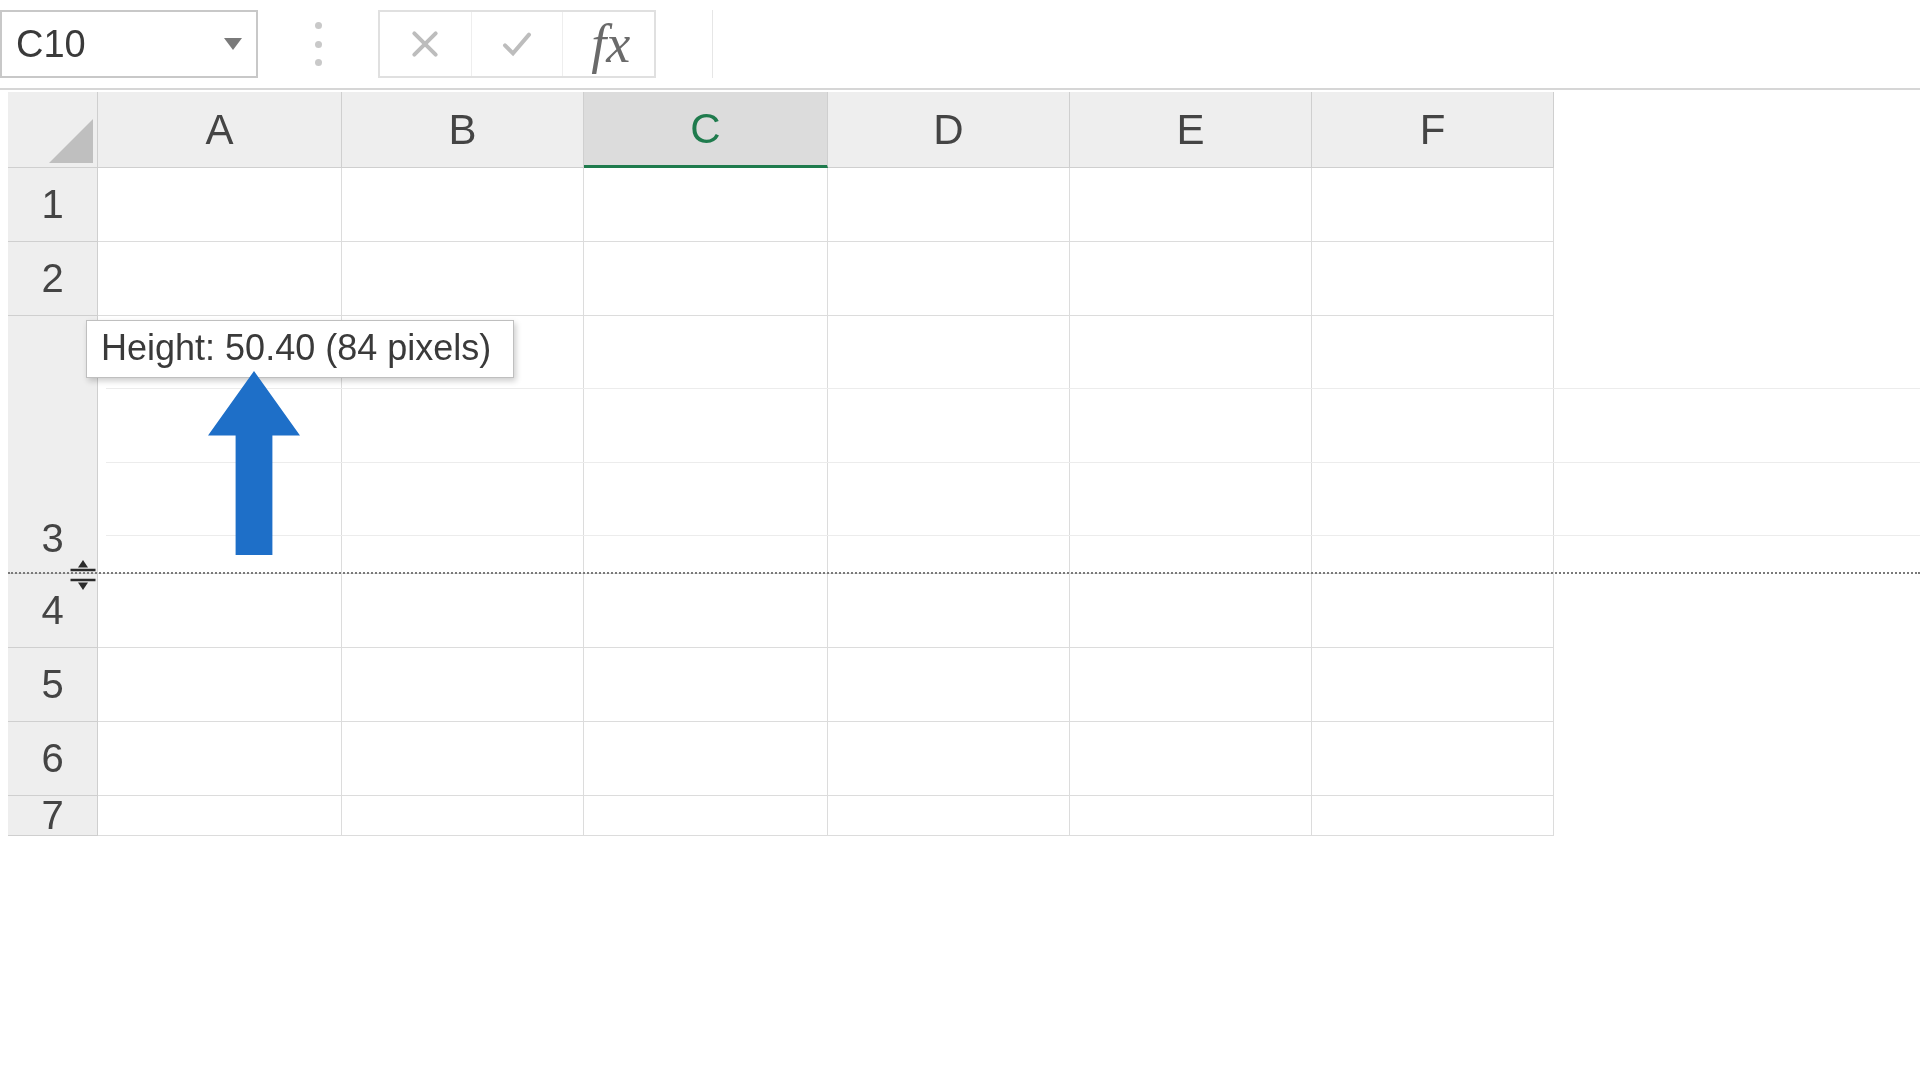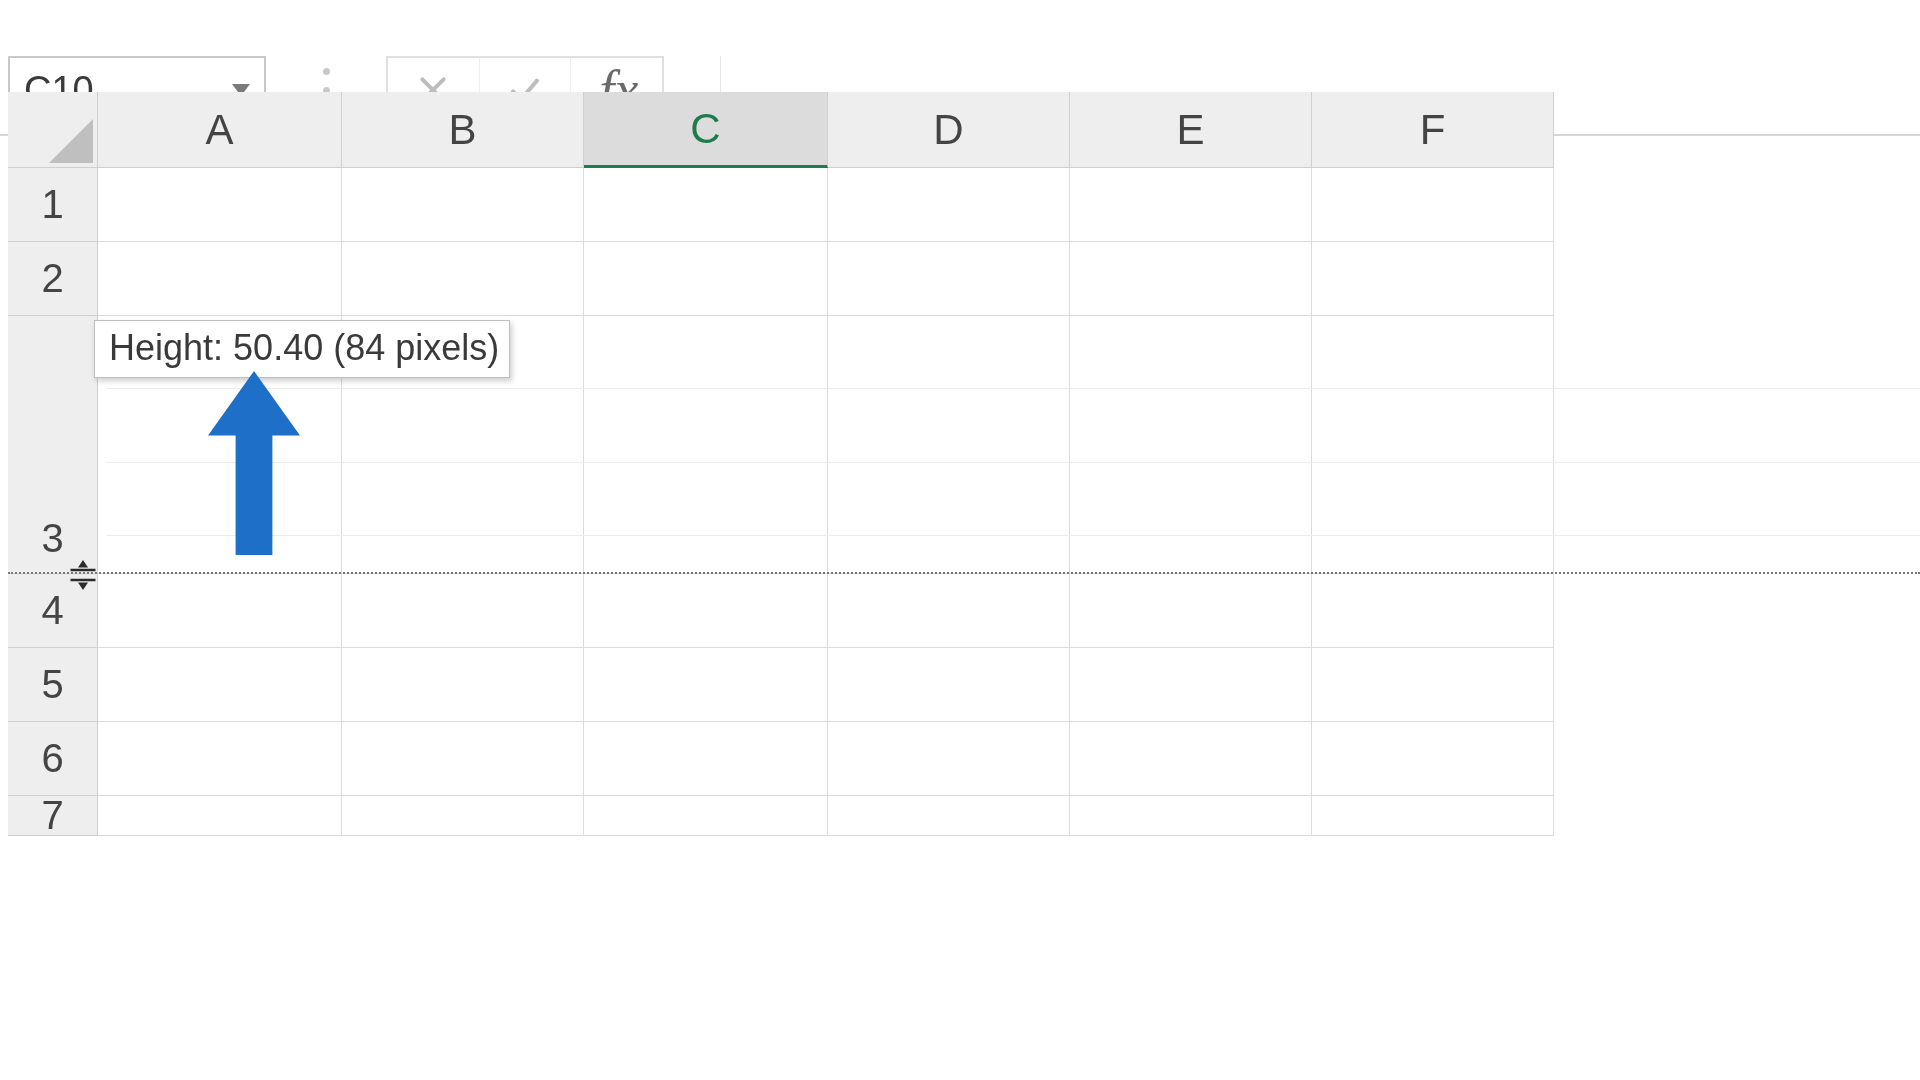--- a/index.html
+++ b/index.html
@@ -12,23 +12,21 @@
       position: relative;
     }
 
     
     .formula-row {
       height: 90px;
       display: flex;
       align-items: center;
       border-bottom: 2px solid #d6d6d6;
       background: #ffffff;
-      padding-left: 8px;
       gap: 56px;
-      margin-top: 46px;
     }
     .name-box-wrap {
       position: relative;
       width: 258px;
       height: 68px;
       border: 2px solid #c8c8c8;
       display: flex;
       align-items: center;
       background: #ffffff;
     }
@@ -176,25 +174,24 @@
     }
 
     
     .height-tooltip {
       position: absolute;
       left: 78px;
       top: 228px; 
       background: #ffffff;
       border: 1px solid #bfbfbf;
       box-shadow: 2px 3px 6px rgba(0,0,0,0.2);
-      padding: 6px 10px 8px 14px;
+      padding: 6px 22px 8px 14px;
       font-size: 36px;
       color: #3a3a3a;
       white-space: nowrap;
-      margin-left: 8px;
     }
 
     
     .blue-arrow {
       position: absolute;
       left: 200px;
       top: 278px;
       width: 92px;
       height: 186px;
     }

